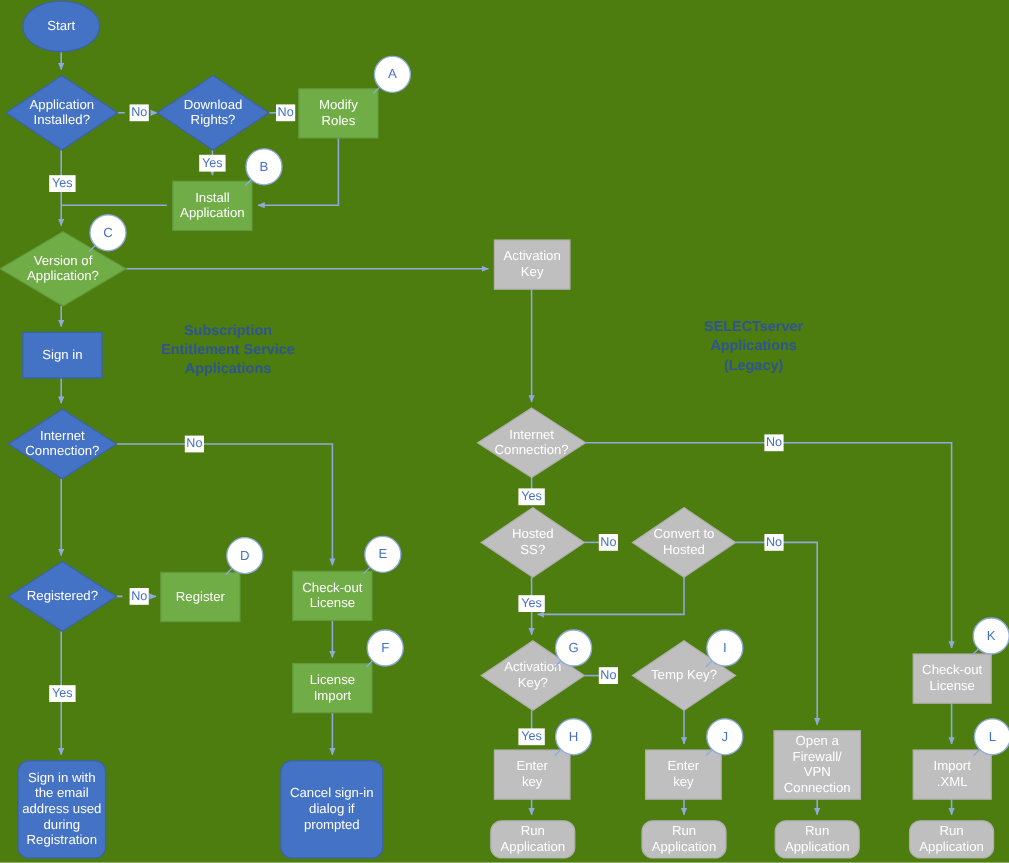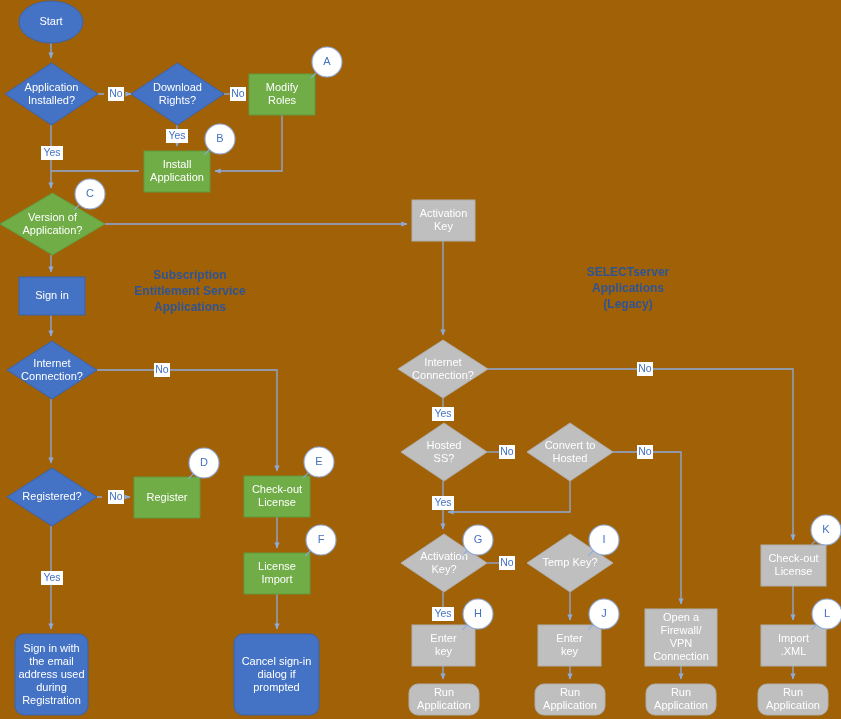--- a/index.html
+++ b/index.html
@@ -4,21 +4,21 @@
 <style>
   html, body {
     margin: 0;
     padding: 0;
     background: #ffffff;
   }
   #stage {
     position: relative;
     width: 841px;
     height: 719px;
-    background: #a16207;
+    background: #4d7c0f;
     font-family: "Liberation Sans", sans-serif;
     overflow: hidden;
     text-align: center;
   }
   svg { display: block; }
   .shape-text {
     fill: #ffffff;
     font-family: "Liberation Sans", sans-serif;
     font-size: 11px;
     text-anchor: middle;

